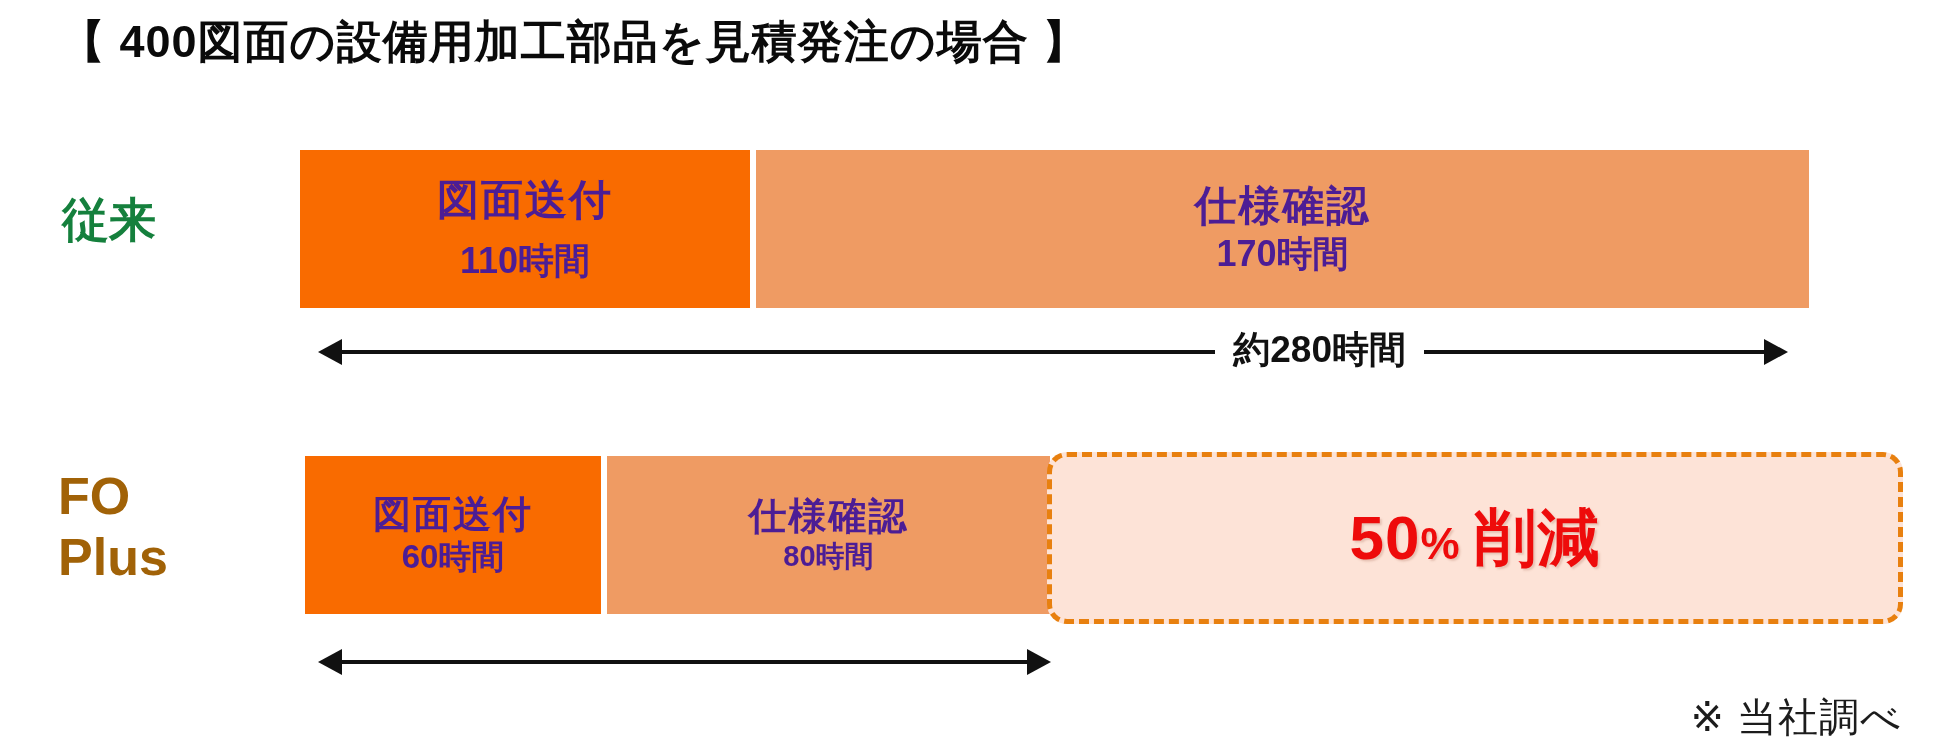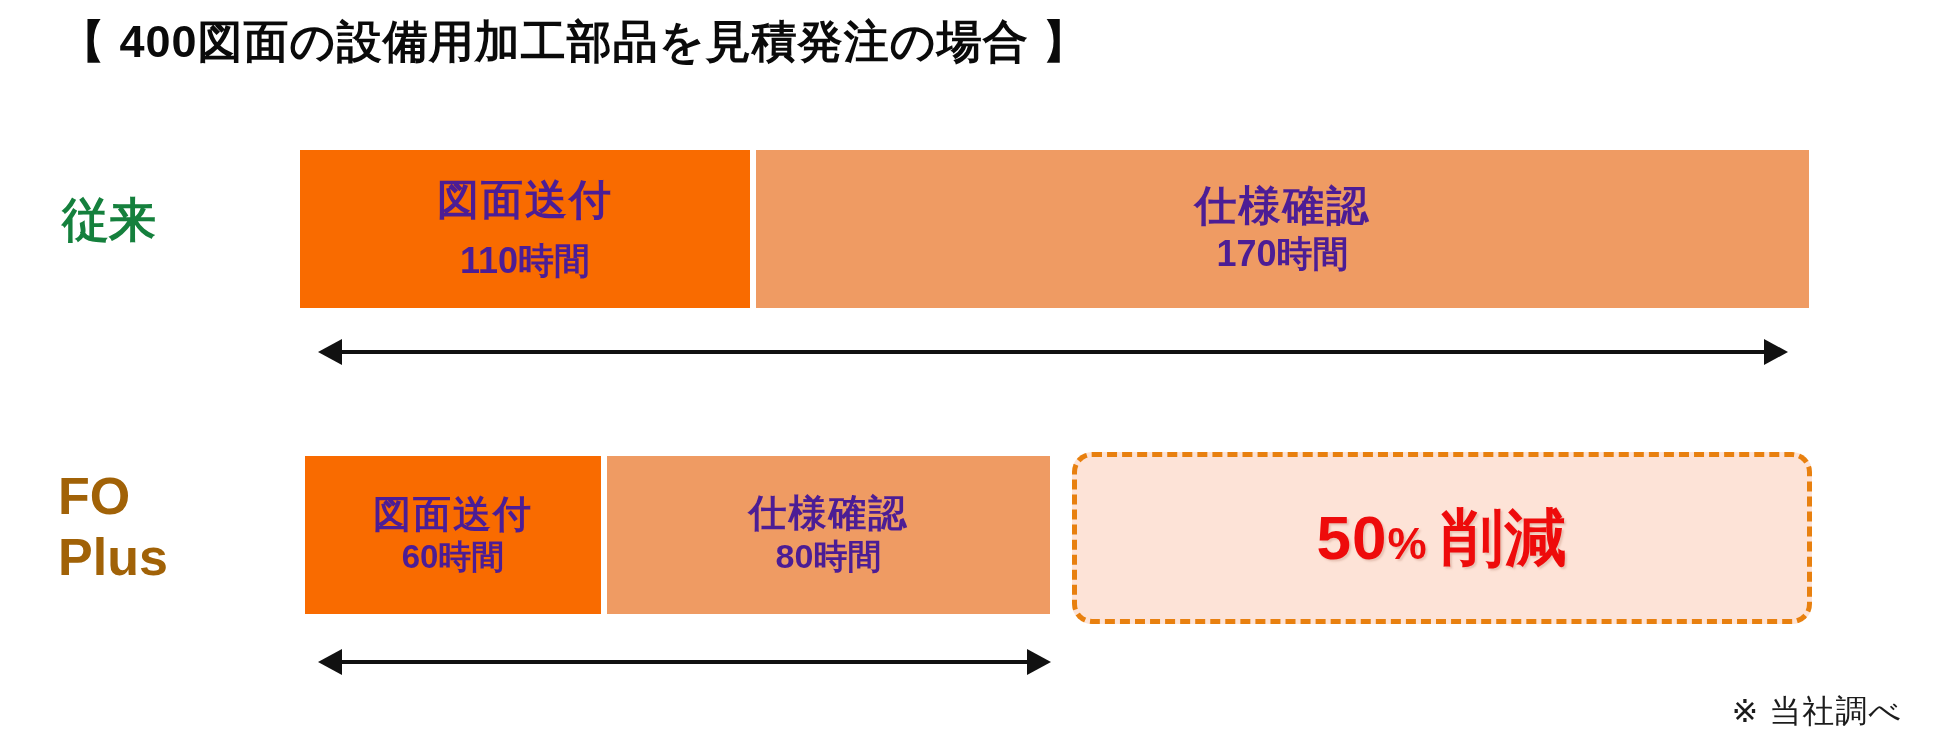--- a/index.html
+++ b/index.html
@@ -103,28 +103,28 @@
   #bar-fo-send .bar-value { font-size: 33px; }
 
   #bar-fo-spec {
     left: 607px;
     top: 456px;
     width: 443px;
     height: 158px;
     background: #ef9b63;
   }
   #bar-fo-spec .bar-title { font-size: 38px; margin-bottom: 4px; }
-  #bar-fo-spec .bar-value { font-size: 34px; }
+  #bar-fo-spec .bar-value { font-size: 29px; }
 
   
   #reduction-callout {
     position: absolute;
-    left: 1072px;
+    left: 1047px;
     top: 452px;
-    width: 740px;
+    width: 856px;
     height: 172px;
     box-sizing: border-box;
     background: #fde3d7;
     border: 5px dashed #e8800f;
     border-radius: 20px;
     display: flex;
     align-items: center;
     justify-content: center;
   }
   #reduction-callout .callout-text {
@@ -183,21 +183,21 @@
   #arrow-legacy .arrow-line.seg-a { flex: 1 1 auto; }
   #arrow-legacy .arrow-line.seg-b { flex: 0 0 340px; }
   #arrow-fo .arrow-line.seg-a { flex: 0 0 200px; }
   #arrow-fo .arrow-line.seg-b { flex: 1 1 auto; }
 
   
   #source-note {
     position: absolute;
     right: 48px;
     top: 690px;
-    font-size: 32px;
+    font-size: 40px;
     color: #1c1c1c;
     white-space: nowrap;
     letter-spacing: 1px;
   }
 </style>
 </head>
 <body>
 
 <div class="title">【 400図面の設備用加工部品を見積発注の場合 】</div>
 
@@ -209,20 +209,21 @@
 </div>
 
 <div class="bar" id="bar-legacy-spec">
   <div class="bar-title">仕様確認</div>
   <div class="bar-value">170時間</div>
 </div>
 
 <div class="arrow-row" id="arrow-legacy">
   <span class="arrow-head-left"></span>
   <span class="arrow-line seg-a"></span>
+  <span class="arrow-label">約280時間</span>
   <span class="arrow-line seg-b"></span>
   <span class="arrow-head-right"></span>
 </div>
 
 <div class="row-label foplus">FO
 Plus</div>
 
 <div class="bar" id="bar-fo-send">
   <div class="bar-title">図面送付</div>
   <div class="bar-value">60時間</div>

